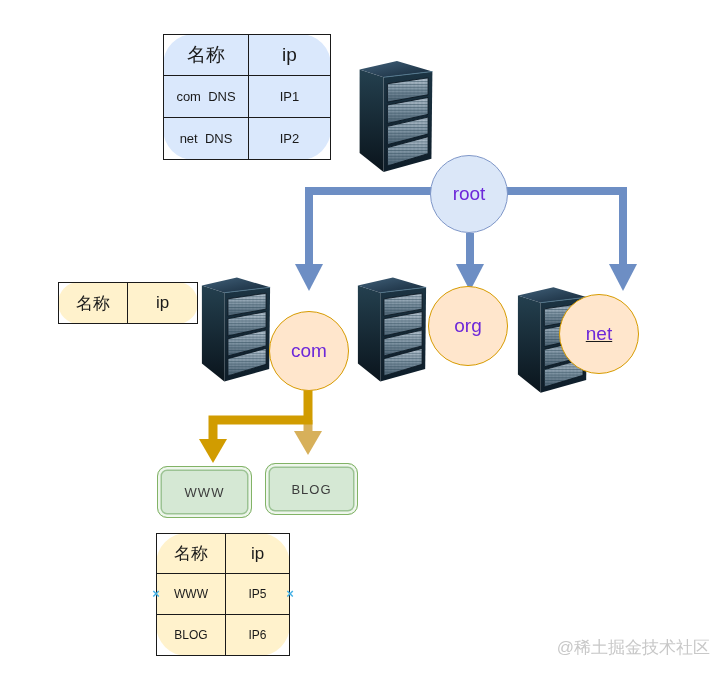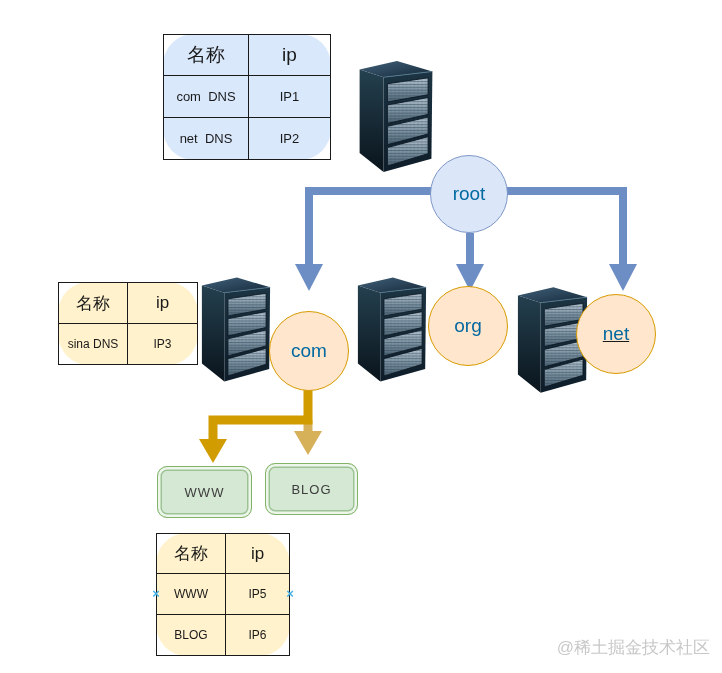--- a/index.html
+++ b/index.html
@@ -14,21 +14,21 @@
   }
   html,body{margin:0;padding:0;background:#ffffff;}
   body{font-family:"Liberation Sans", sans-serif;color:var(--text-dark);}
   .canvas{position:relative;width:722px;height:673px;background:#ffffff;overflow:hidden;}
   .layer{position:absolute;left:0;top:0;width:722px;height:673px;}
 
   
   .node{position:absolute;border-radius:50%;display:flex;align-items:center;justify-content:center;box-sizing:border-box;}
   .node-blue{background:var(--node-blue-fill);border:1.5px solid var(--node-blue-border);}
   .node-orange{background:var(--node-orange-fill);border:1.5px solid var(--node-orange-border);}
-  .node span{font-size:19px;color:#0369a1;}
+  .node span{font-size:19px;color:#6d28d9;}
 
   
   .gbox{position:absolute;box-sizing:border-box;background:var(--box-green-fill);
         border:1.5px solid var(--box-green-border);border-radius:10px;
         box-shadow:inset 0 0 0 2.5px #eef6ec, inset 0 0 0 4px #9cc394;
         display:flex;align-items:center;justify-content:center;}
   .gbox span{font-size:13px;letter-spacing:1px;color:#3c3c3c;}
 
   
   table.tbl{position:absolute;border-collapse:collapse;table-layout:fixed;border-radius:31px;}
@@ -123,21 +123,21 @@
 
   <div class="node node-blue" style="left:430px;top:155px;width:78px;height:78px;">
     <span>root</span>
   </div>
   <div class="node node-orange" style="left:269px;top:311px;width:80px;height:80px;">
     <span>com</span>
   </div>
   <div class="node node-orange" style="left:428px;top:286px;width:80px;height:80px;">
     <span>org</span>
   </div>
-  <div class="node node-orange" style="left:576px;top:294px;width:80px;height:80px;text-decoration:underline;">
+  <div class="node node-orange" style="left:559px;top:294px;width:80px;height:80px;text-decoration:underline;">
     <span>net</span>
   </div>
 
   <div class="gbox" style="left:157px;top:466px;width:95px;height:52px;">
     <span>WWW</span>
   </div>
   <div class="gbox" style="left:265px;top:463px;width:93px;height:52px;">
     <span>BLOG</span>
   </div>
 
@@ -165,24 +165,20 @@
   <table id="com-table" class="tbl tbl-yellow">
     <colgroup>
         <col style="width:69px">
         <col style="width:70px">
       </colgroup>
     <tbody>
         <tr>
       <th>名称</th>
       <th>ip</th>
     </tr>
-    <tr>
-      <td>sina DNS</td>
-      <td>IP3</td>
-    </tr>
   </tbody>
     </table>
 
   <table id="host-table" class="tbl tbl-yellow">
     <colgroup>
         <col style="width:69px">
         <col style="width:64px">
       </colgroup>
     <tbody>
         <tr>

